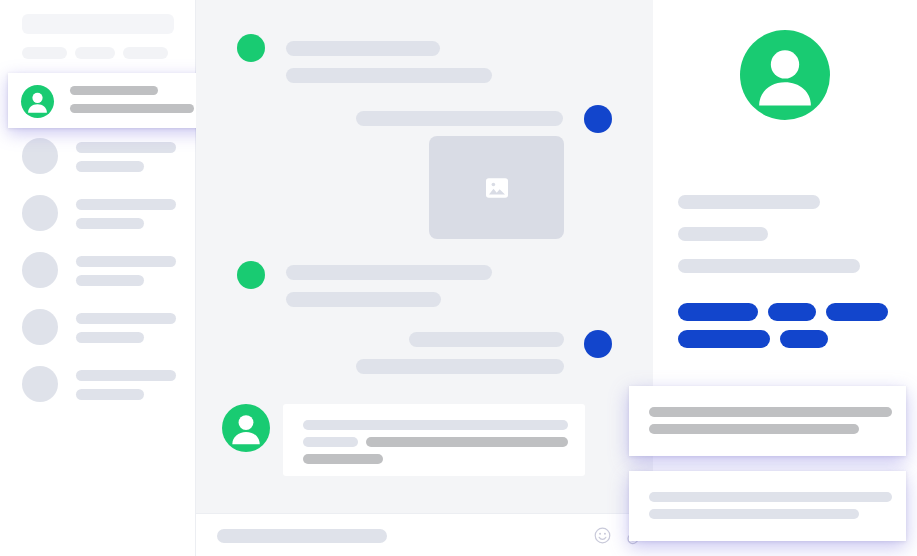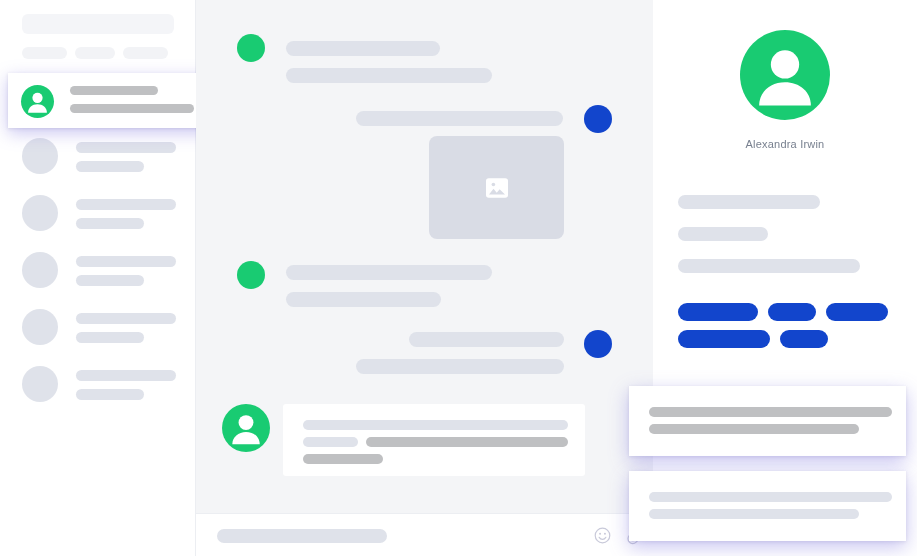--- a/index.html
+++ b/index.html
@@ -272,21 +272,20 @@
     </div>
   </div>
 
   <div id="profile">
     <div id="profile-avatar" class="avatar-green">
       <svg viewBox="0 0 40 40" aria-hidden="true">
         <circle cx="20" cy="15.3" r="6.3" fill="#ffffff"></circle>
         <path d="M8.5 33.6c0-6.2 5.1-10.4 11.5-10.4s11.5 4.2 11.5 10.4z" fill="#ffffff"></path>
       </svg>
     </div>
-    <div id="profile-name">Alexandra Irwin</div>
   </div>
 
   <div id="profile-lines">
     <span class="bar pl0"></span>
     <span class="bar pl1"></span>
     <span class="bar pl2"></span>
   </div>
 
   <div id="tag-rows">
     <div class="tag-row">

